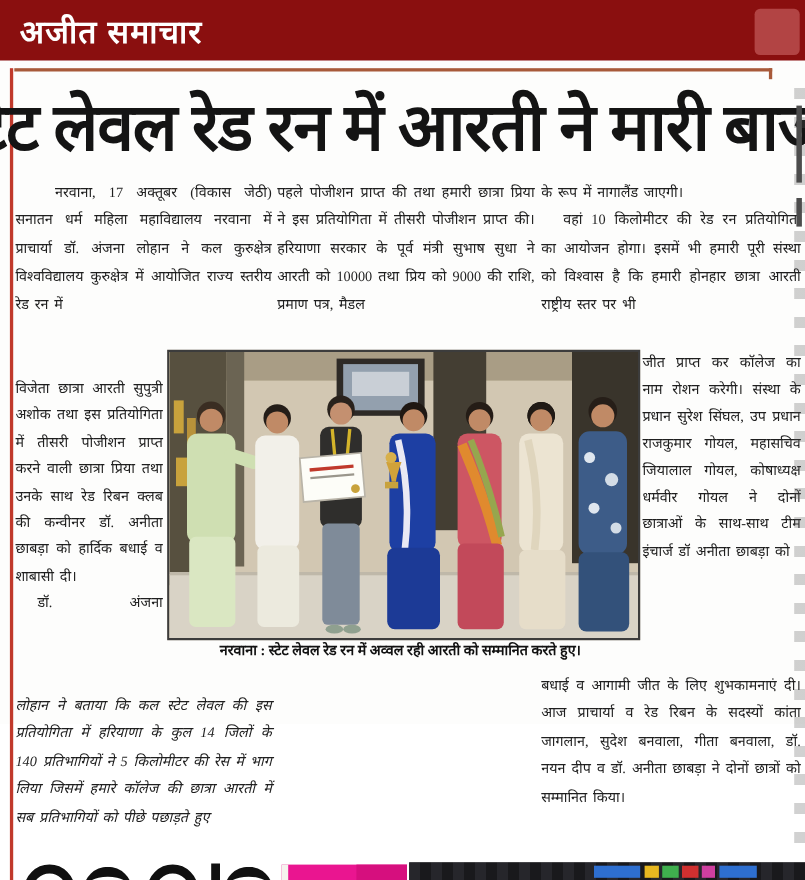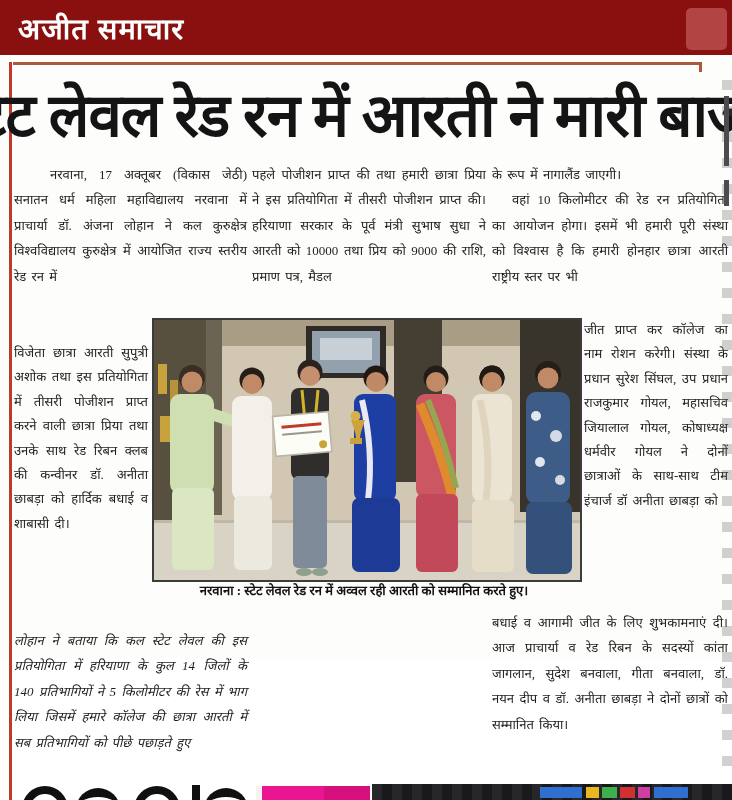--- a/index.html
+++ b/index.html
@@ -71,20 +71,21 @@
   <div class="rule-top-elbow"></div>
   <div class="rule-left"></div>
 
   <div class="headline">स्टेट लेवल रेड रन में आरती ने मारी बाजी</div>
 
   <div class="body-text" style="left:14px;top:162px;width:233px;height:154px;">
     <p class="indent">नरवाना, 17 अक्तूबर (विकास जेठी) सनातन धर्म महिला महाविद्यालय नरवाना में प्राचार्या डॉ. अंजना लोहान ने कल कुरुक्षेत्र विश्वविद्यालय कुरुक्षेत्र में आयोजित राज्य स्तरीय रेड रन में</p>
   </div>
   <div class="body-text narrow" style="left:14px;top:318px;width:134px;height:296px;margin-top:23px;">
     <p>विजेता छात्रा आरती सुपुत्री अशोक तथा इस प्रतियोगिता में तीसरी पोजीशन प्राप्त करने वाली छात्रा प्रिया तथा उनके साथ रेड रिबन क्लब की कन्वीनर डॉ. अनीता छाबड़ा को हार्दिक बधाई व शाबासी दी।</p>
+    <p class="indent-sm stretch">डॉ. अंजना</p>
   </div>
   <div class="body-text" style="left:14px;top:628px;width:233px;height:184px;font-style:italic;">
     <p>लोहान ने बताया कि कल स्टेट लेवल की इस प्रतियोगिता में हरियाणा के कुल 14 जिलों के 140 प्रतिभागियों ने 5 किलोमीटर की रेस में भाग लिया जिसमें हमारे कॉलेज की छात्रा आरती में सब प्रतिभागियों को पीछे पछाड़ते हुए</p>
   </div>
 
   <div class="body-text" style="left:252px;top:162px;width:234px;height:154px;">
     <p>पहले पोजीशन प्राप्त की तथा हमारी छात्रा प्रिया ने इस प्रतियोगिता में तीसरी पोजीशन प्राप्त की। हरियाणा सरकार के पूर्व मंत्री सुभाष सुधा ने आरती को 10000 तथा प्रिय को 9000 की राशि, प्रमाण पत्र, मैडल</p>
   </div>
 
   <div class="body-text" style="left:492px;top:162px;width:236px;height:154px;">

